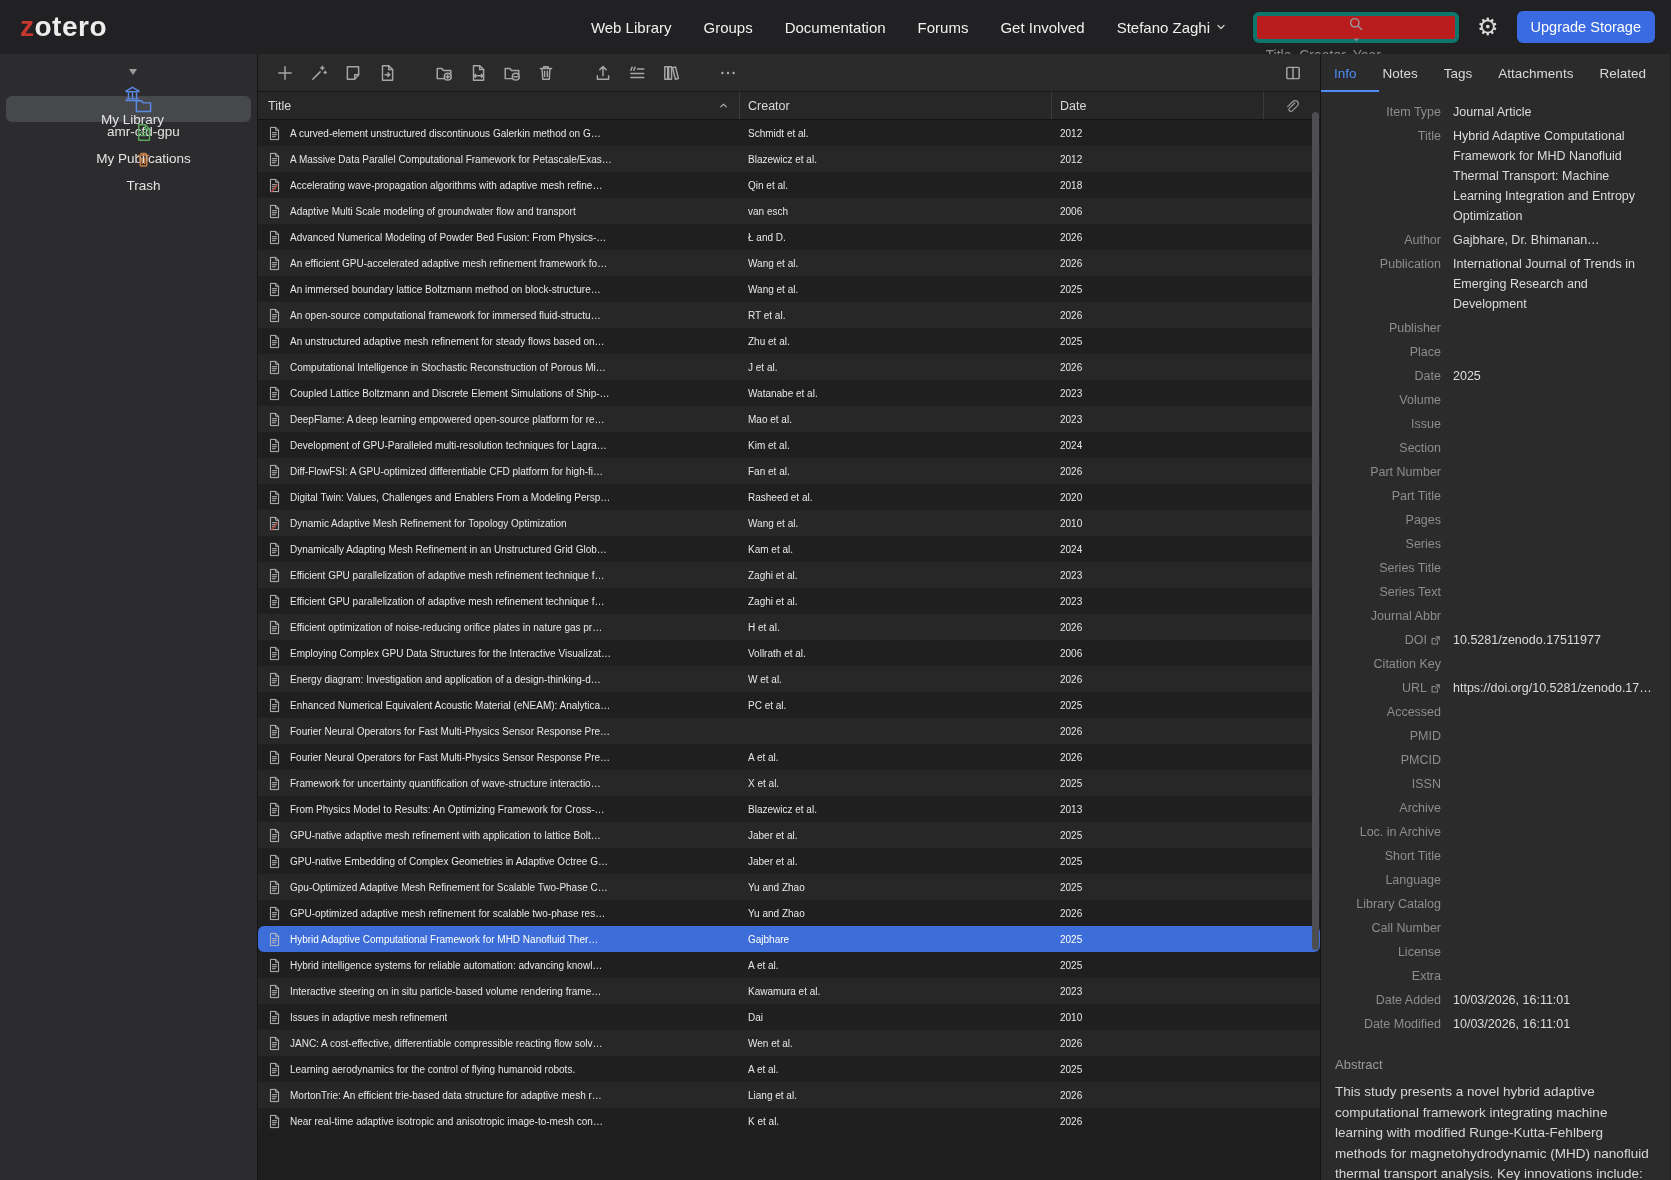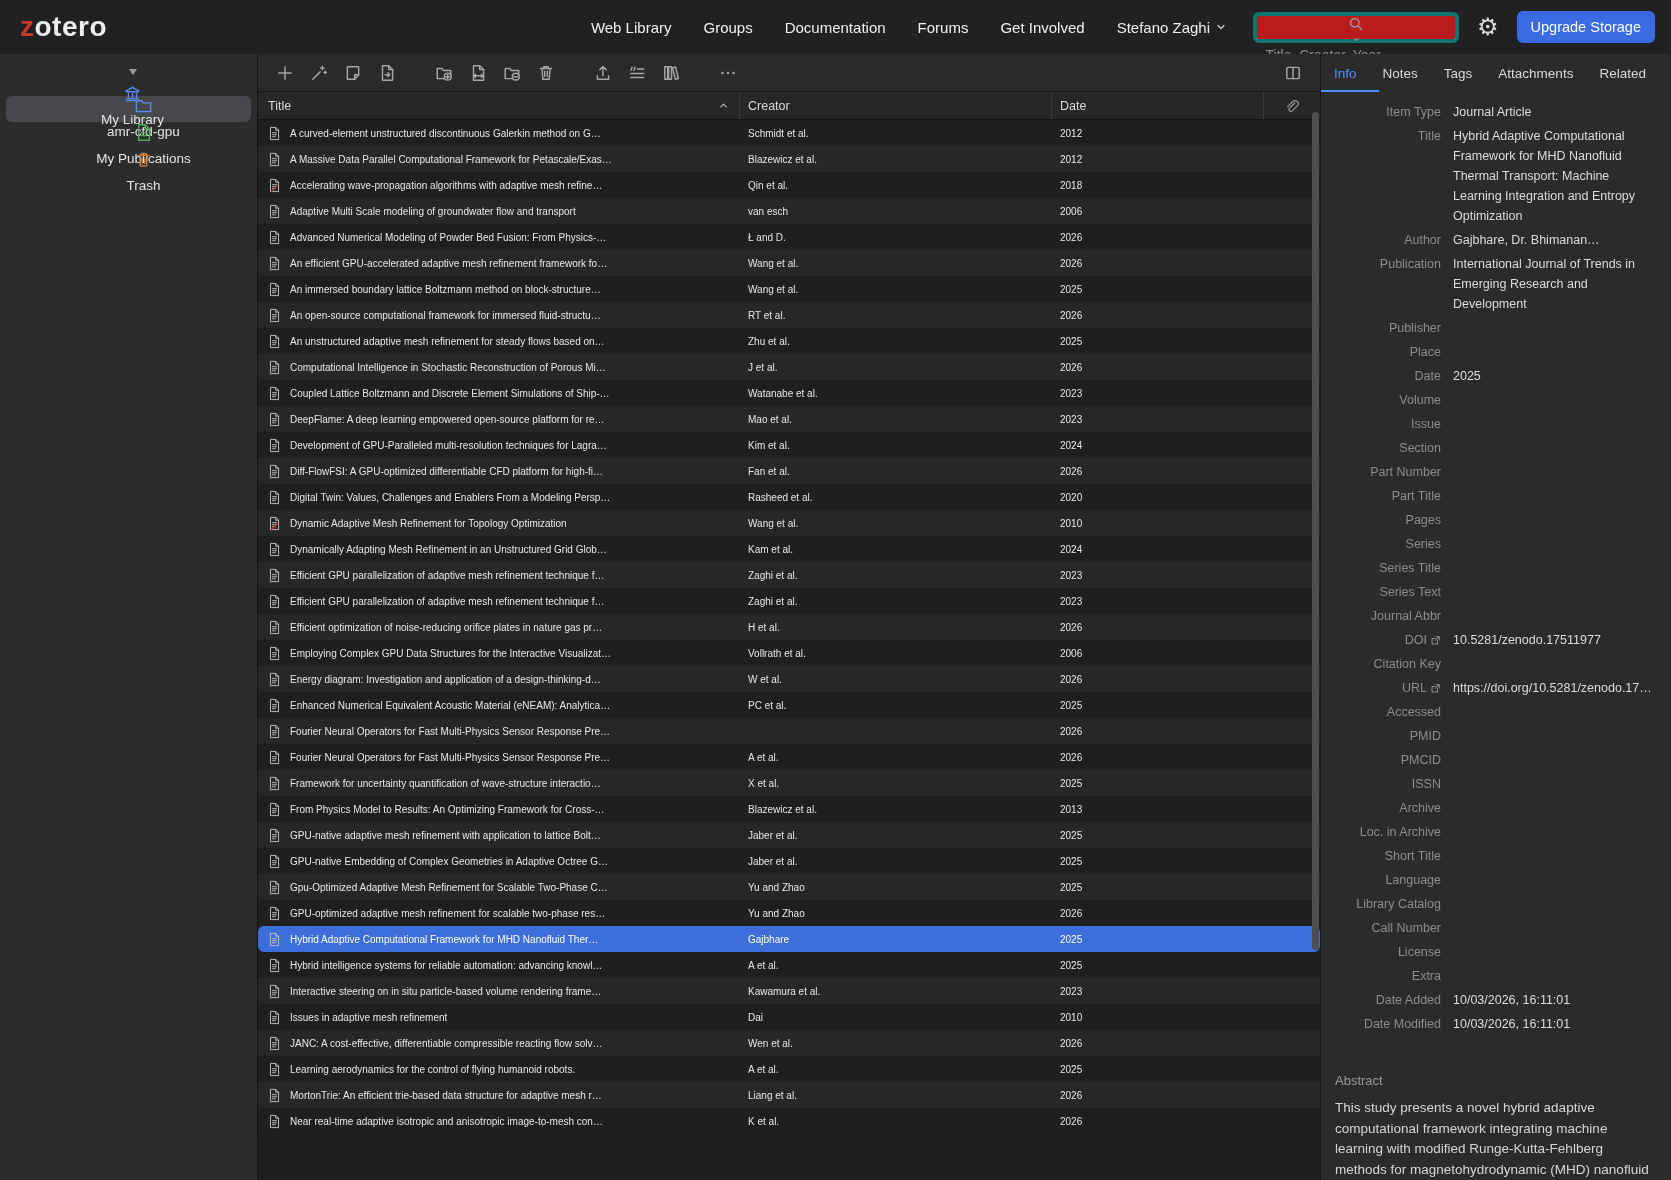--- a/index.html
+++ b/index.html
@@ -84,21 +84,21 @@
   .tab-underline { position:absolute; left:0; bottom:0; height:2px; width:58px; background:var(--tab-blue); }
 
   .fields { padding:8px 14px 0; }
   .field { display:flex; padding:2px 0; font-size:12.5px; }
   .field .lbl { width:106px; flex:none; text-align:right; color:#8d8d8d; line-height:20px;
                 margin-right:12px; display:flex; justify-content:flex-end; align-items:flex-start; gap:3px; }
   .field .lbl .lk { margin-top:5px; }
   .field .val { width:206px; color:#dcdcdc; line-height:20px; min-height:20px; word-wrap:break-word; }
   .divider { height:1px; background:#484848; margin:11px 14px 10px; }
   .abstract { padding:0 14px; }
-  .abstract .alabel { color:#9a9a9a; font-size:13px; margin:16px 0 10px; }
+  .abstract .alabel { color:#9a9a9a; font-size:13px; margin:0 0 10px; }
   .abstract p { color:#d6d6d6; font-size:13.5px; line-height:20.5px; }
 </style>
 </head>
 <body>
 
 <header class="topbar">
   <div class="logo"><span class="z">z</span><span>otero</span></div>
   <nav class="nav">
     <span id="nav-links" style="display: flex; gap: 32px;">
         <span class="nav-link">Web Library</span>

